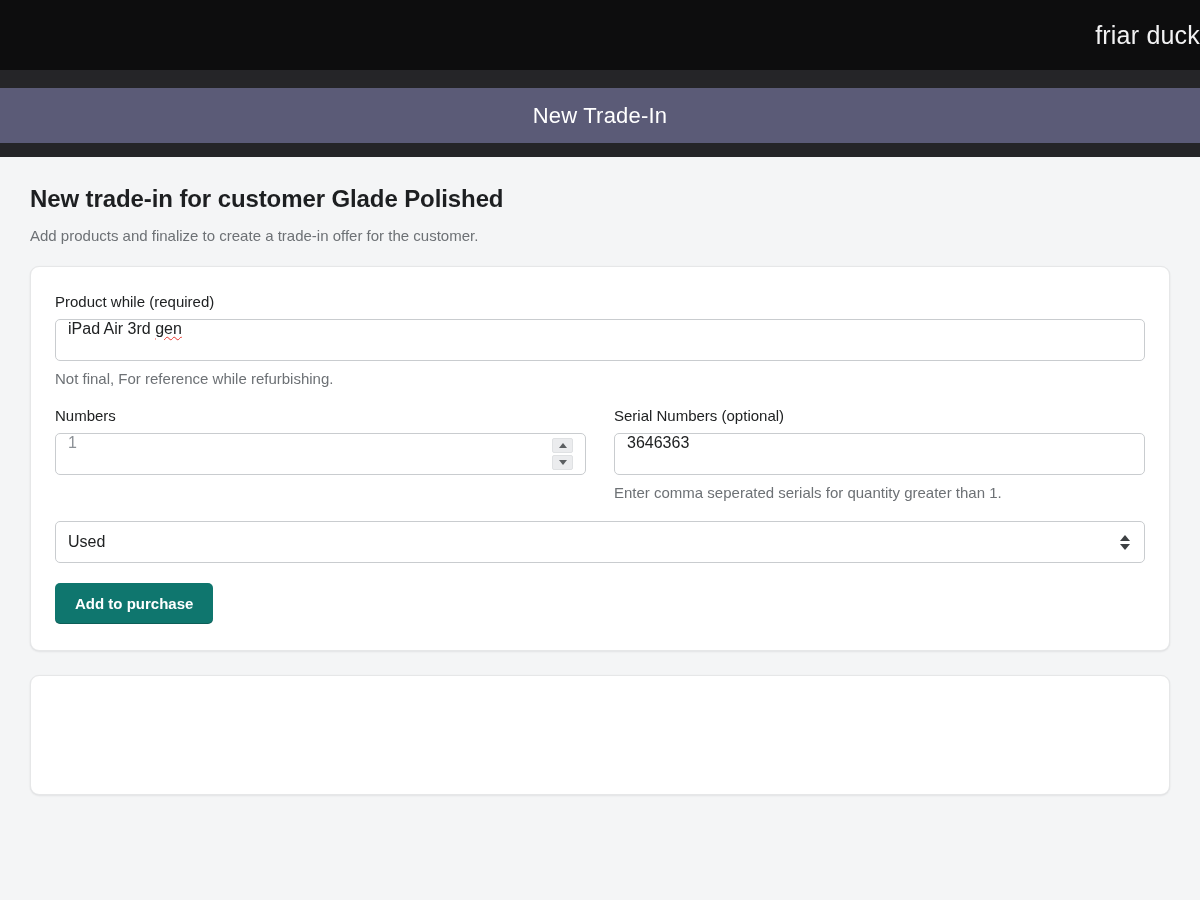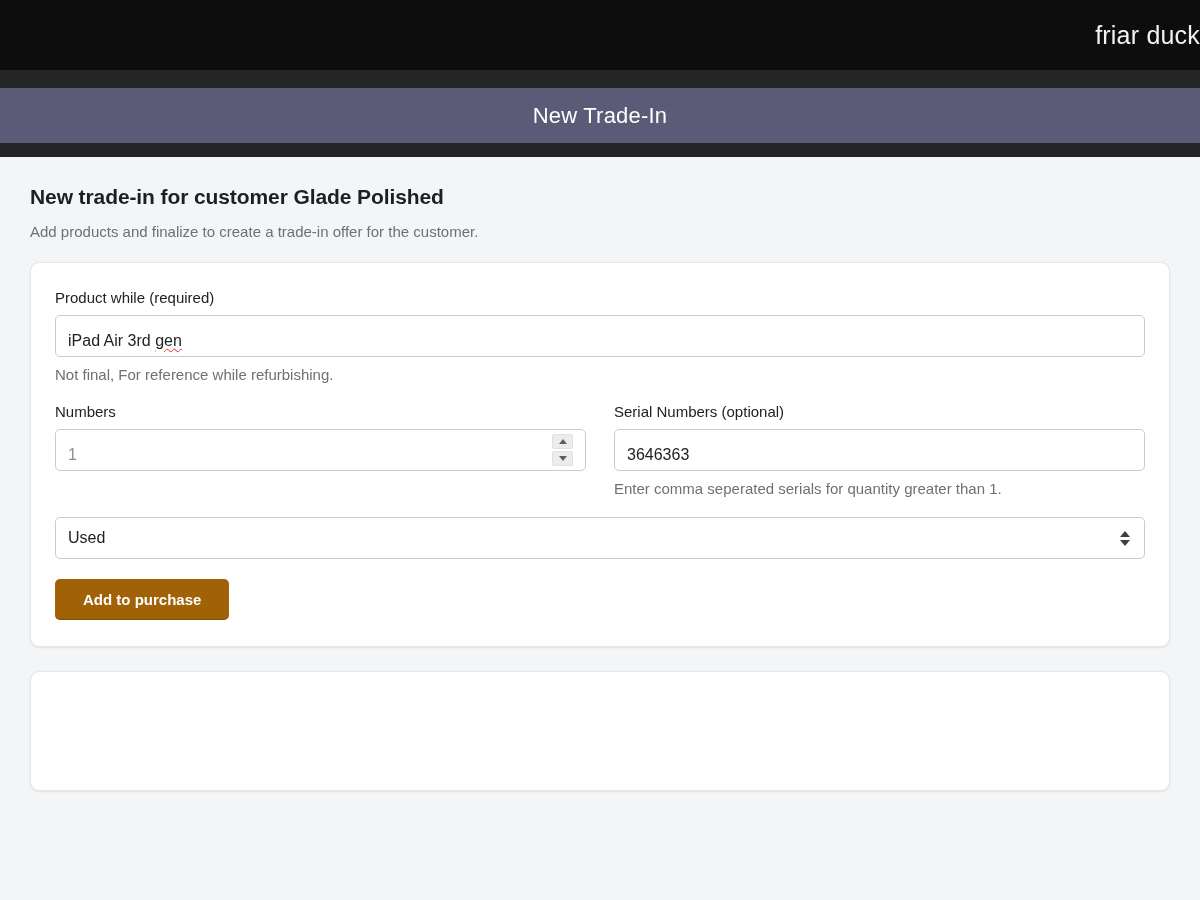--- a/index.html
+++ b/index.html
@@ -52,21 +52,21 @@
   
   .page-body {
     padding: 0 0 0 0;
     background: #f4f5f6;
     height: 743px;
   }
   .page-heading-wrap {
     padding: 28px 30px 0 30px;
   }
   .page-title {
-    font-size: 21px;
+    font-size: 24px;
     font-weight: bold;
     color: #1d1f21;
     margin: 0;
     letter-spacing: -0.1px;
   }
   .page-subtitle {
     font-size: 15px;
     color: #6d7175;
     margin: 14px 0 0 0;
   }
@@ -103,21 +103,21 @@
   .field-block { margin-bottom: 20px; }
 
   .input-shell {
     position: relative;
     display: flex;
     align-items: center;
     background: #ffffff;
     border: 1px solid #c9cccf;
     border-radius: 5px;
     height: 42px;
-    padding: 16px 12px;
+    padding: 0 12px;
   }
   .input-shell.focused {
     border-color: #ffffff;
     outline: 2px solid #2c6ecb;
     outline-offset: 0px;
     box-shadow: 0 0 0 1px #2c6ecb;
   }
   .input-text {
     font-size: 16px;
     color: #202223;
@@ -203,28 +203,28 @@
   
   .row-2col {
     display: flex;
     gap: 28px;
     margin-bottom: 20px;
   }
   .col { flex: 1; min-width: 0; }
 
   
   .btn-primary {
-    background: #a16207;
+    background: #0f766e;
     color: #ffffff;
     border: 0;
     border-radius: 5px;
     font-size: 15px;
     font-weight: bold;
     font-family: "Liberation Sans", sans-serif;
-    padding: 12px 28px;
+    padding: 12px 20px;
     cursor: pointer;
     box-shadow: inset 0 -1px 0 rgba(0,0,0,0.2);
   }
 </style>
 </head>
 <body>
 
 <div class="app-titlebar">
   <div class="app-titlebar-text">friar duck</div>
 </div>

